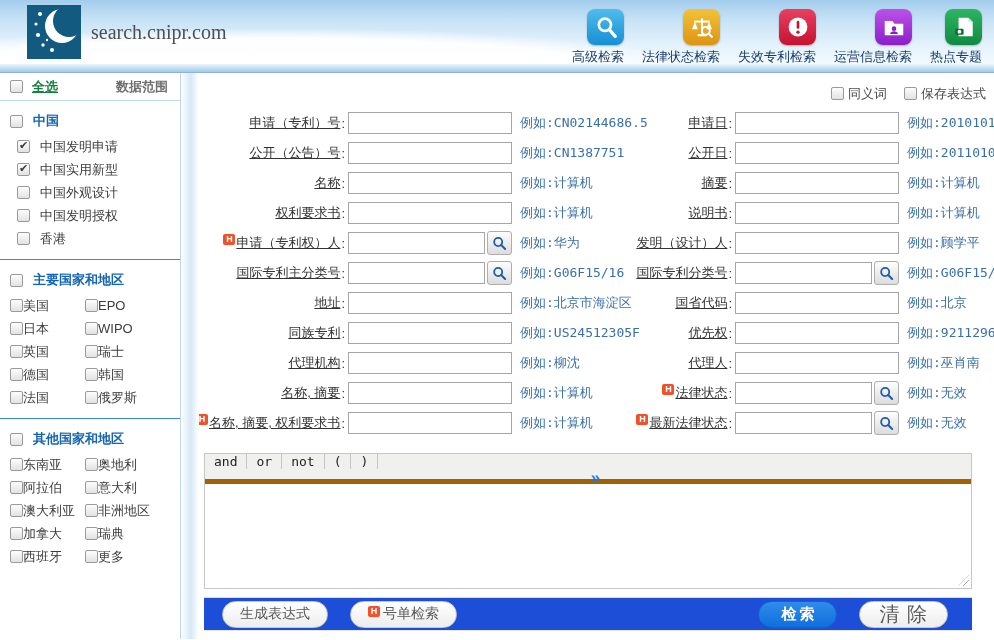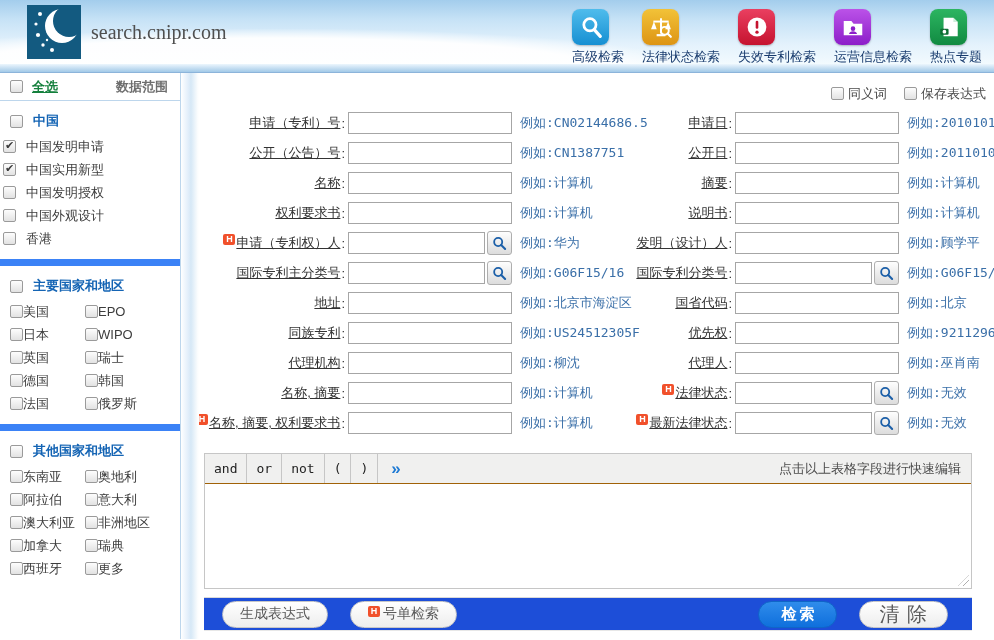--- a/index.html
+++ b/index.html
@@ -8,21 +8,21 @@
   .page { width:994px; height:640px; position:relative; overflow:hidden; background:#fff; }
 
   
   .header { height:64px; position:relative; background:linear-gradient(180deg,#a3cdec 0%,#c6e2f6 30%,#e4f2fc 70%,#f2fafe 100%); overflow:hidden; }
   .header::after { content:""; position:absolute; left:-15%; bottom:-75%; width:85%; height:130%; background:radial-gradient(ellipse at center, rgba(255,255,255,.95) 55%, rgba(255,255,255,0) 72%); }
   .brand { position:absolute; left:27px; top:5px; display:flex; align-items:center; gap:10px; z-index:2; cursor:pointer; }
   .logo { width:54px; height:54px; display:block; }
   .brand-title { font-family:"DejaVu Serif","Liberation Serif",serif; font-size:23px; font-weight:bold; color:#4b4b4b; letter-spacing:3px; line-height:1.1; }
   .brand-domain { font-family:"Liberation Serif","DejaVu Serif",serif; font-size:20px; color:#4f4f4f; line-height:1.15; }
   .nav { position:absolute; right:12px; top:9px; display:flex; align-items:flex-start; gap:18px; z-index:2; }
-  .nav-item { display:flex; flex-direction:column; align-items:flex-start; cursor:pointer; }
+  .nav-item { display:flex; flex-direction:column; align-items:flex-end; cursor:pointer; }
   .nico { width:37px; height:36px; border-radius:8px; display:flex; align-items:center; justify-content:center; box-shadow:0 1px 2px rgba(0,0,0,.25); }
   .nico svg { width:24px; height:24px; }
   .n1 { background:linear-gradient(180deg,#4fbcec,#168fd2); }
   .n2 { background:linear-gradient(180deg,#f2c238,#dd9413); }
   .n3 { background:linear-gradient(180deg,#bb52e8,#8c1ec9); }
   .n4 { background:linear-gradient(180deg,#ea3f60,#c5132f); }
   .n5 { background:linear-gradient(180deg,#2cb561,#118a41); }
   .nlabel { margin-top:3px; font-size:13px; color:#173a6d; white-space:nowrap; }
   .header-bar { height:9px; background:linear-gradient(180deg,#ecf6fd 0%,#c3ddf1 55%,#a2c9e8 100%); border-bottom:1px solid #8cb4da; }
 
@@ -31,24 +31,24 @@
   .sidebar { width:181px; flex:none; border-right:1px solid #bdd6ec; background:#fff; }
   .gutter { width:18px; flex:none; background:linear-gradient(to right,#fff 0%,#e2eefa 40%,#d6e8f6 55%,#fdfefe 95%); }
   .main { flex:1; position:relative; overflow:hidden; }
 
   
   .cb { width:13px; height:13px; flex:none; display:inline-block; border:1px solid #9a9a9a; border-radius:2px; background:linear-gradient(180deg,#fdfdfd,#e2e2e2); cursor:pointer; position:relative; }
   .cb.on::after { content:"✔"; position:absolute; left:0; top:-2px; width:11px; font-size:11px; font-weight:bold; color:#3a3a3a; text-align:center; line-height:13px; }
   .sb-head { height:28px; display:flex; align-items:center; gap:9px; padding:0 12px 0 10px; border-bottom:1px solid #bdd6ec; }
   .sb-selectall { color:#15803d; font-weight:bold; text-decoration:underline; cursor:pointer; }
   .sb-title { margin-left:auto; color:#6e6e6e; font-weight:bold; }
-  .sb-group { padding:7px 0 9px 0; border-bottom:7px solid #3b82f6; }
+  .sb-group { padding:7px 0 9px 0; border-bottom:1px solid #3b82f6; }
   .sb-group:last-child { border-bottom:none; }
   .sb-gtitle { display:flex; align-items:center; gap:10px; padding:4px 10px 5px 10px; color:#1464b4; font-weight:bold; }
-  .sb-items.one .sb-item { display:flex; align-items:center; gap:10px; padding:0 3px; height:23px; cursor:pointer; }
+  .sb-items.one .sb-item { display:flex; align-items:center; gap:10px; padding:0 17px; height:23px; cursor:pointer; }
   .sb-items.two { display:grid; grid-template-columns:75px auto; padding-left:10px; }
   .sb-items.two .sb-item { display:flex; align-items:center; height:23px; cursor:pointer; }
   .opt-label { color:#3c3c3c; white-space:nowrap; }
 
   
   .opts-row { display:flex; justify-content:flex-end; gap:17px; padding:12px 8px 0 0; height:29px; }
   .opt { display:flex; align-items:center; gap:4px; cursor:pointer; color:#4a4a4a; }
   .form-grid { display:flex; margin-top:6px; }
   .fcol.left { width:433px; flex:none; }
   .fcol.right { flex:none; width:364px; }
@@ -60,21 +60,21 @@
   .colon { color:#333; margin-left:1px; }
   .hbadge { display:inline-block; width:12px; height:11px; flex:none; background:#f1502b; border-radius:2px; color:#fff; font-size:9px; font-weight:bold; line-height:11px; text-align:center; margin:-8px 1px 0 0; }
   .inwrap { width:164px; flex:none; display:flex; align-items:center; margin-left:3px; }
   .inp { flex:1; height:22px; min-width:0; border:1px solid #a6a6a6; background:#fff; padding:0 3px; font-size:13px; font-family:"DejaVu Sans Mono","DejaVu Sans",monospace; }
   .sbtn { width:25px; height:24px; flex:none; margin-left:2px; border:1px solid #aeaeae; border-radius:3px; background:linear-gradient(180deg,#fefefe,#dcdcdc); display:flex; align-items:center; justify-content:center; cursor:pointer; }
   .sbtn svg { width:15px; height:15px; }
   .ex { flex:none; margin-left:8px; color:#3a6fa8; font-family:"DejaVu Sans Mono","DejaVu Sans",monospace; font-size:13px; }
 
   
   .expr { width:768px; margin:15px 0 0 5px; border:1px solid #c6c6c6; }
-  .expr-bar { height:30px; background:#f0f0ef; border-bottom:1px solid #a16207; display:flex; align-items:stretch; }
+  .expr-bar { height:30px; background:#f0f0ef; border-bottom:5px solid #a16207; display:flex; align-items:stretch;flex-direction:column; }
   .ops { display:flex; align-items:stretch; }
   .op { border:none; border-right:1px solid #c6c6c6; background:transparent; font-family:"DejaVu Sans Mono","Liberation Mono",monospace; font-size:13px; color:#222; padding:0 9px; cursor:pointer; }
   .dbl { align-self:center; margin-left:13px; color:#1e7ad4; font-weight:bold; font-size:17px; letter-spacing:-2px; cursor:pointer; line-height:1; }
   .hint { align-self:center; margin-left:auto; padding-right:10px; color:#4d4d4d; }
   .expr-body { position:relative; height:104px; background:#fff; }
   .expr-text { width:100%; height:100%; border:none; outline:none; resize:none; font-family:"Liberation Sans",sans-serif; font-size:13px; padding:4px; }
   .resize-handle { position:absolute; right:2px; bottom:2px; width:11px; height:11px; cursor:nwse-resize; background:repeating-linear-gradient(135deg, transparent 0 3px, #9a9a9a 3px 4px); clip-path:polygon(100% 0, 100% 100%, 0 100%); opacity:.8; }
 
   
   .actions { width:768px; margin:8px 0 0 5px; height:34px; background:#1d4ed8; border-top:1px solid #dadada; border-bottom:1px solid #e7e7e7; display:flex; align-items:center; gap:22px; padding:0 24px 0 18px; }
@@ -189,26 +189,26 @@
               <span class="opt-label">中国发明申请</span>
             </label>
 
             <label class="sb-item">
               <span class="cb on"></span>
               <span class="opt-label">中国实用新型</span>
             </label>
 
             <label class="sb-item">
               <span class="cb"></span>
+              <span class="opt-label">中国外观设计</span>
+            </label>
+
+            <label class="sb-item">
+              <span class="cb"></span>
               <span class="opt-label">中国发明授权</span>
-            </label>
-
-            <label class="sb-item">
-              <span class="cb"></span>
-              <span class="opt-label">中国外观设计</span>
             </label>
 
 
             <label class="sb-item">
               <span class="cb"></span>
               <span class="opt-label">香港</span>
             </label>
           </div>
       </section>
 

